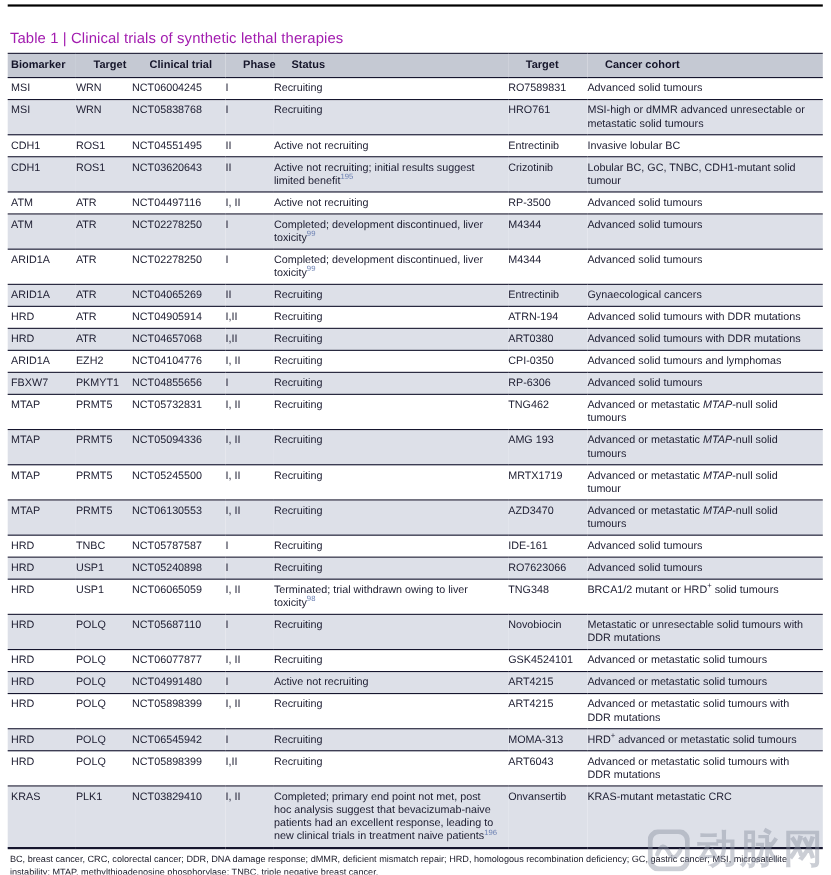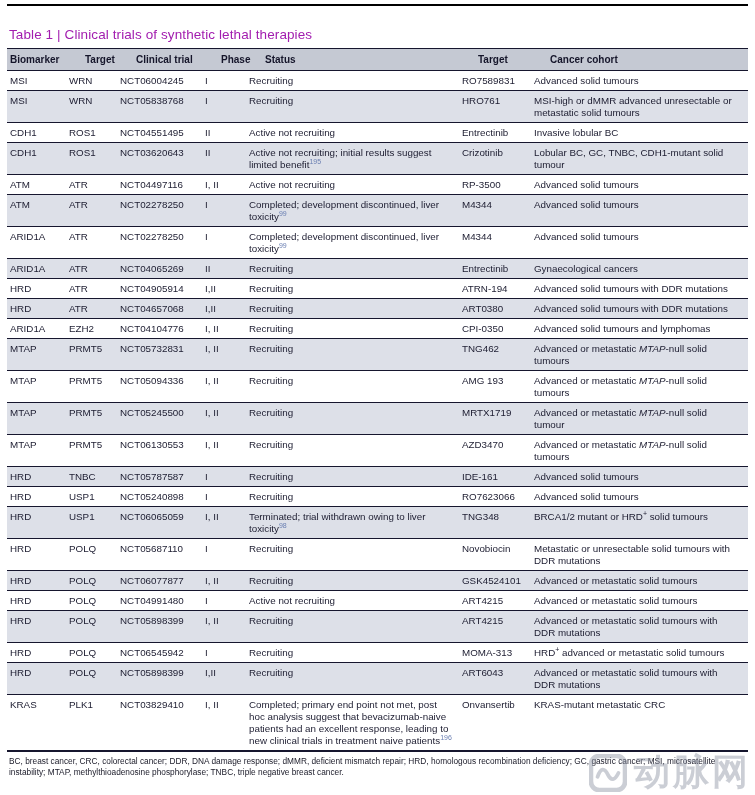--- a/index.html
+++ b/index.html
@@ -174,20 +174,29 @@
         <tr>
           <td>ARID1A</td>
           <td>EZH2</td>
           <td>NCT04104776</td>
           <td>I, II</td>
           <td>Recruiting</td>
           <td>CPI-0350</td>
           <td>Advanced solid tumours and lymphomas</td>
         </tr>
         <tr>
+          <td>FBXW7</td>
+          <td>PKMYT1</td>
+          <td>NCT04855656</td>
+          <td>I</td>
+          <td>Recruiting</td>
+          <td>RP-6306</td>
+          <td>Advanced solid tumours</td>
+        </tr>
+        <tr>
           <td>MTAP</td>
           <td>PRMT5</td>
           <td>NCT05732831</td>
           <td>I, II</td>
           <td>Recruiting</td>
           <td>TNG462</td>
           <td>Advanced or metastatic <i>MTAP</i>-null solid tumours</td>
         </tr>
         <tr>
           <td>MTAP</td>

